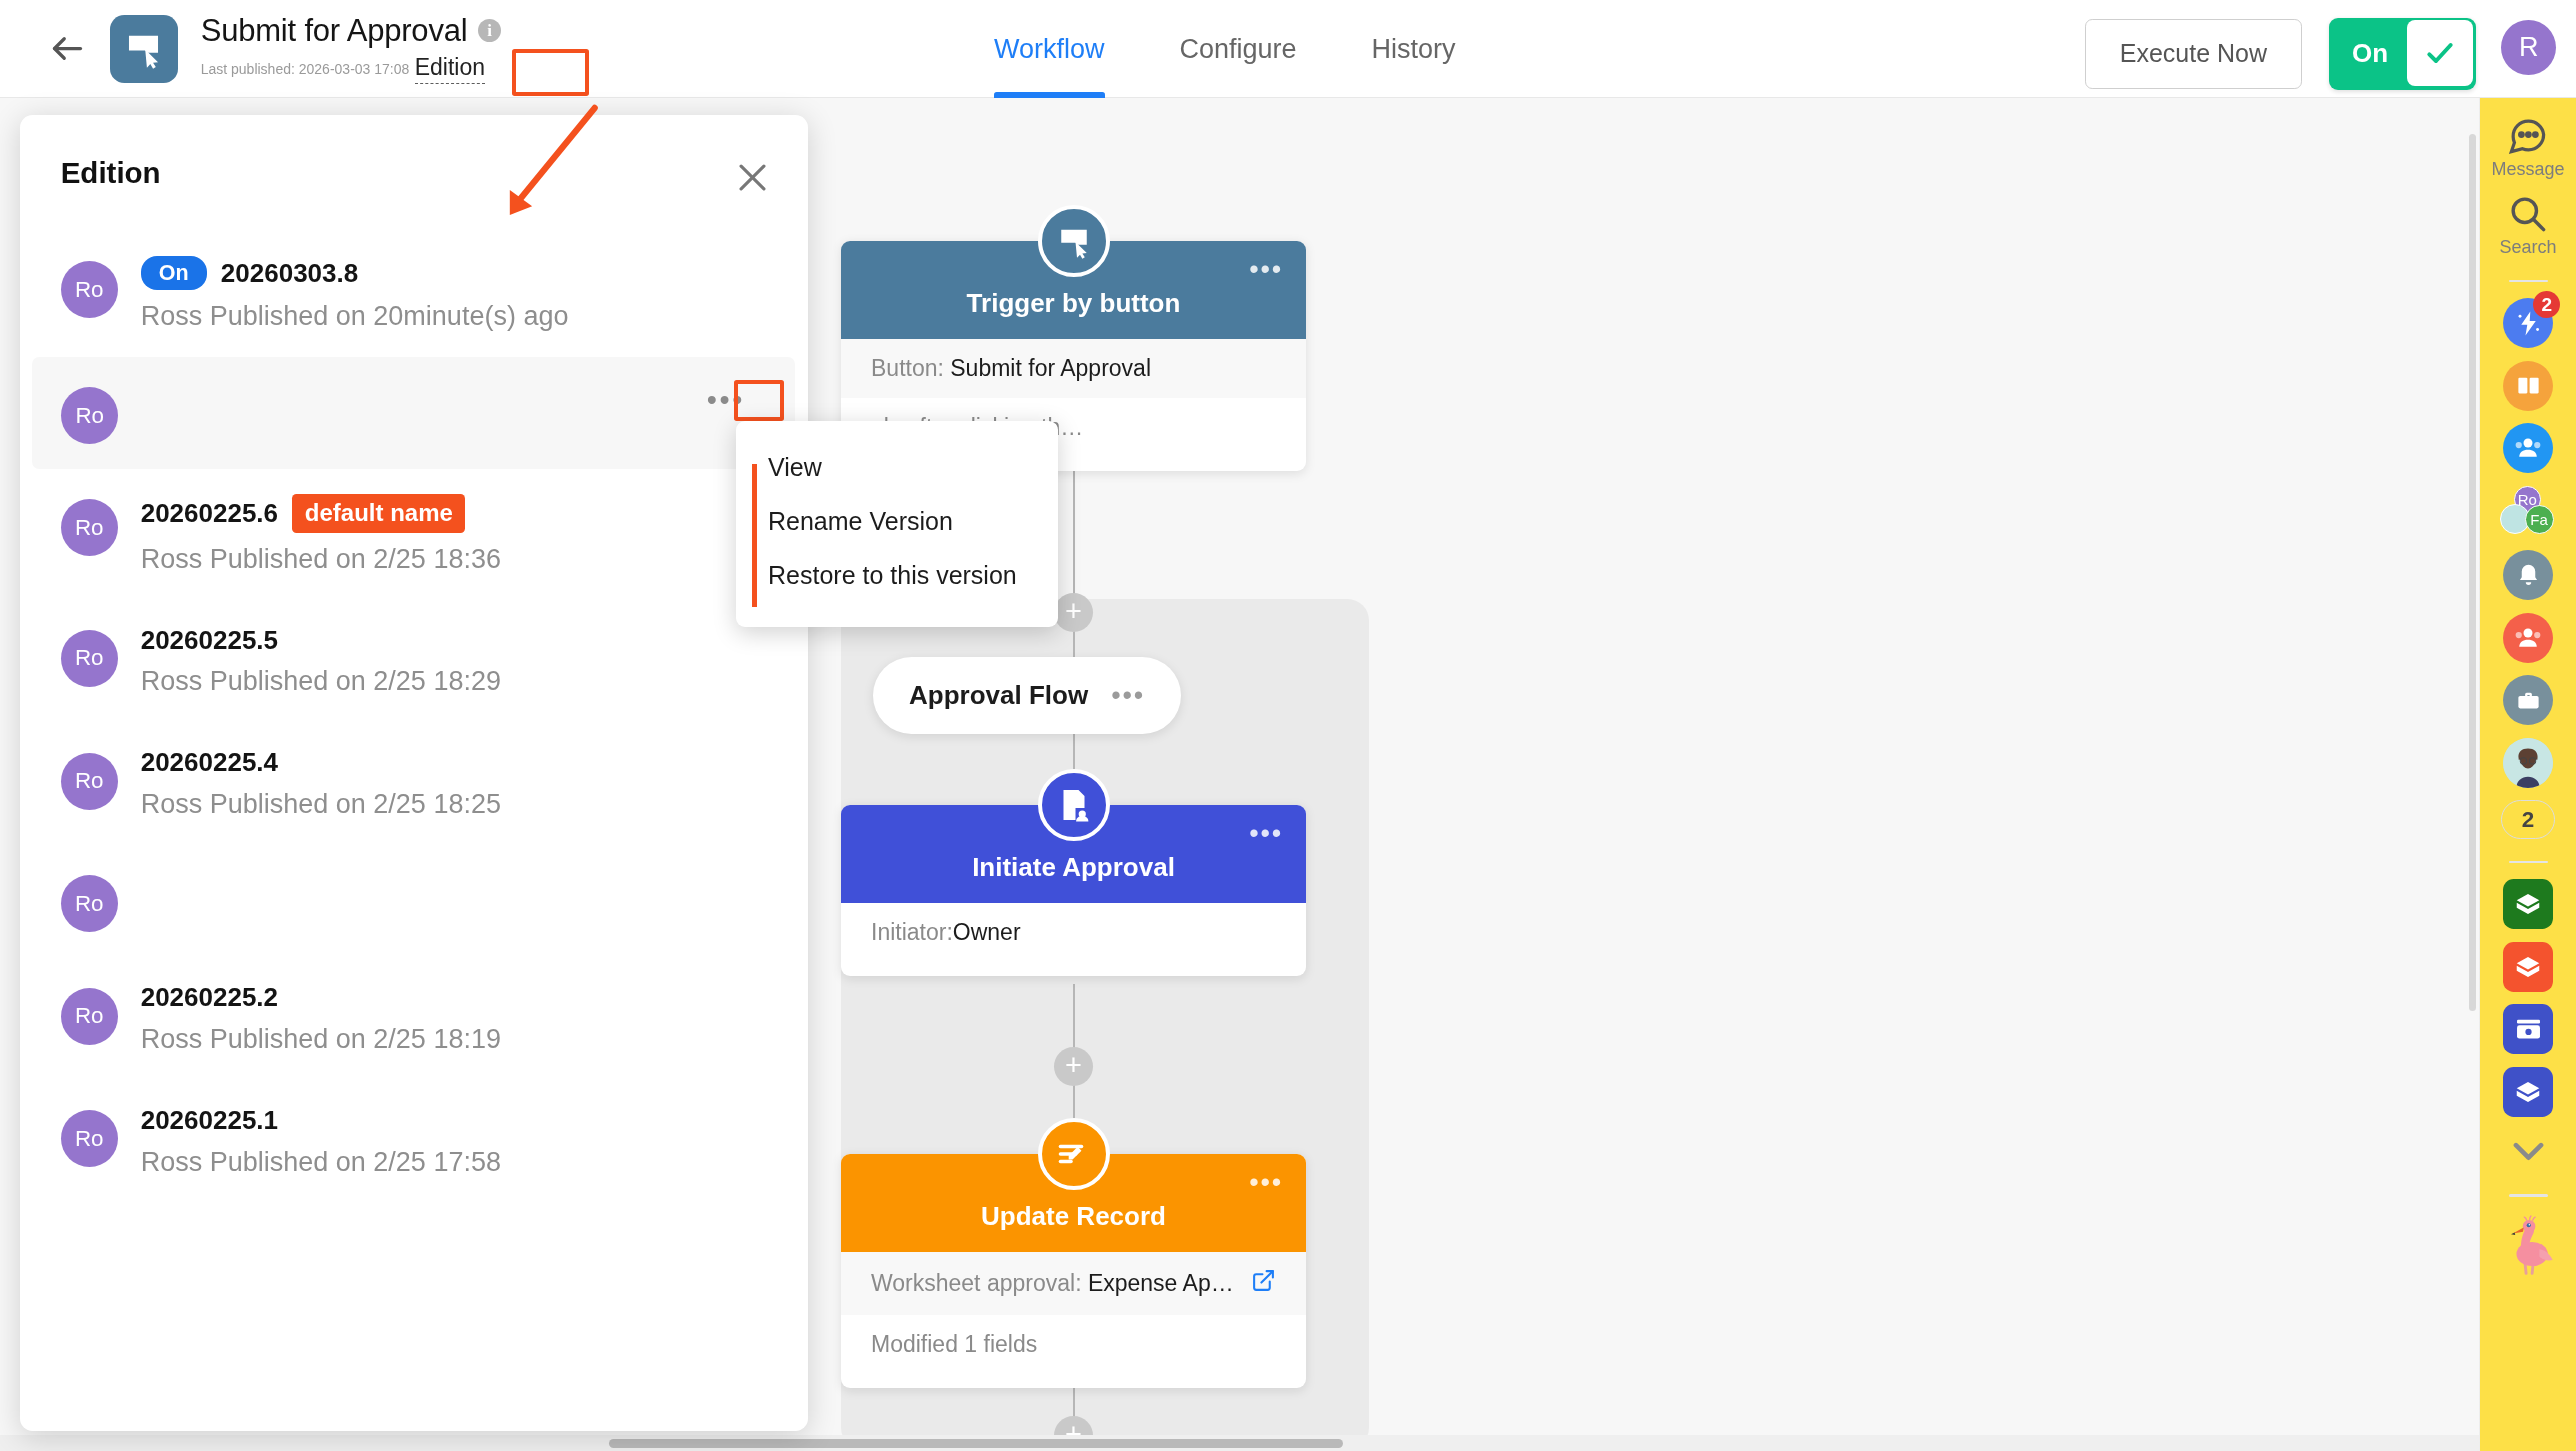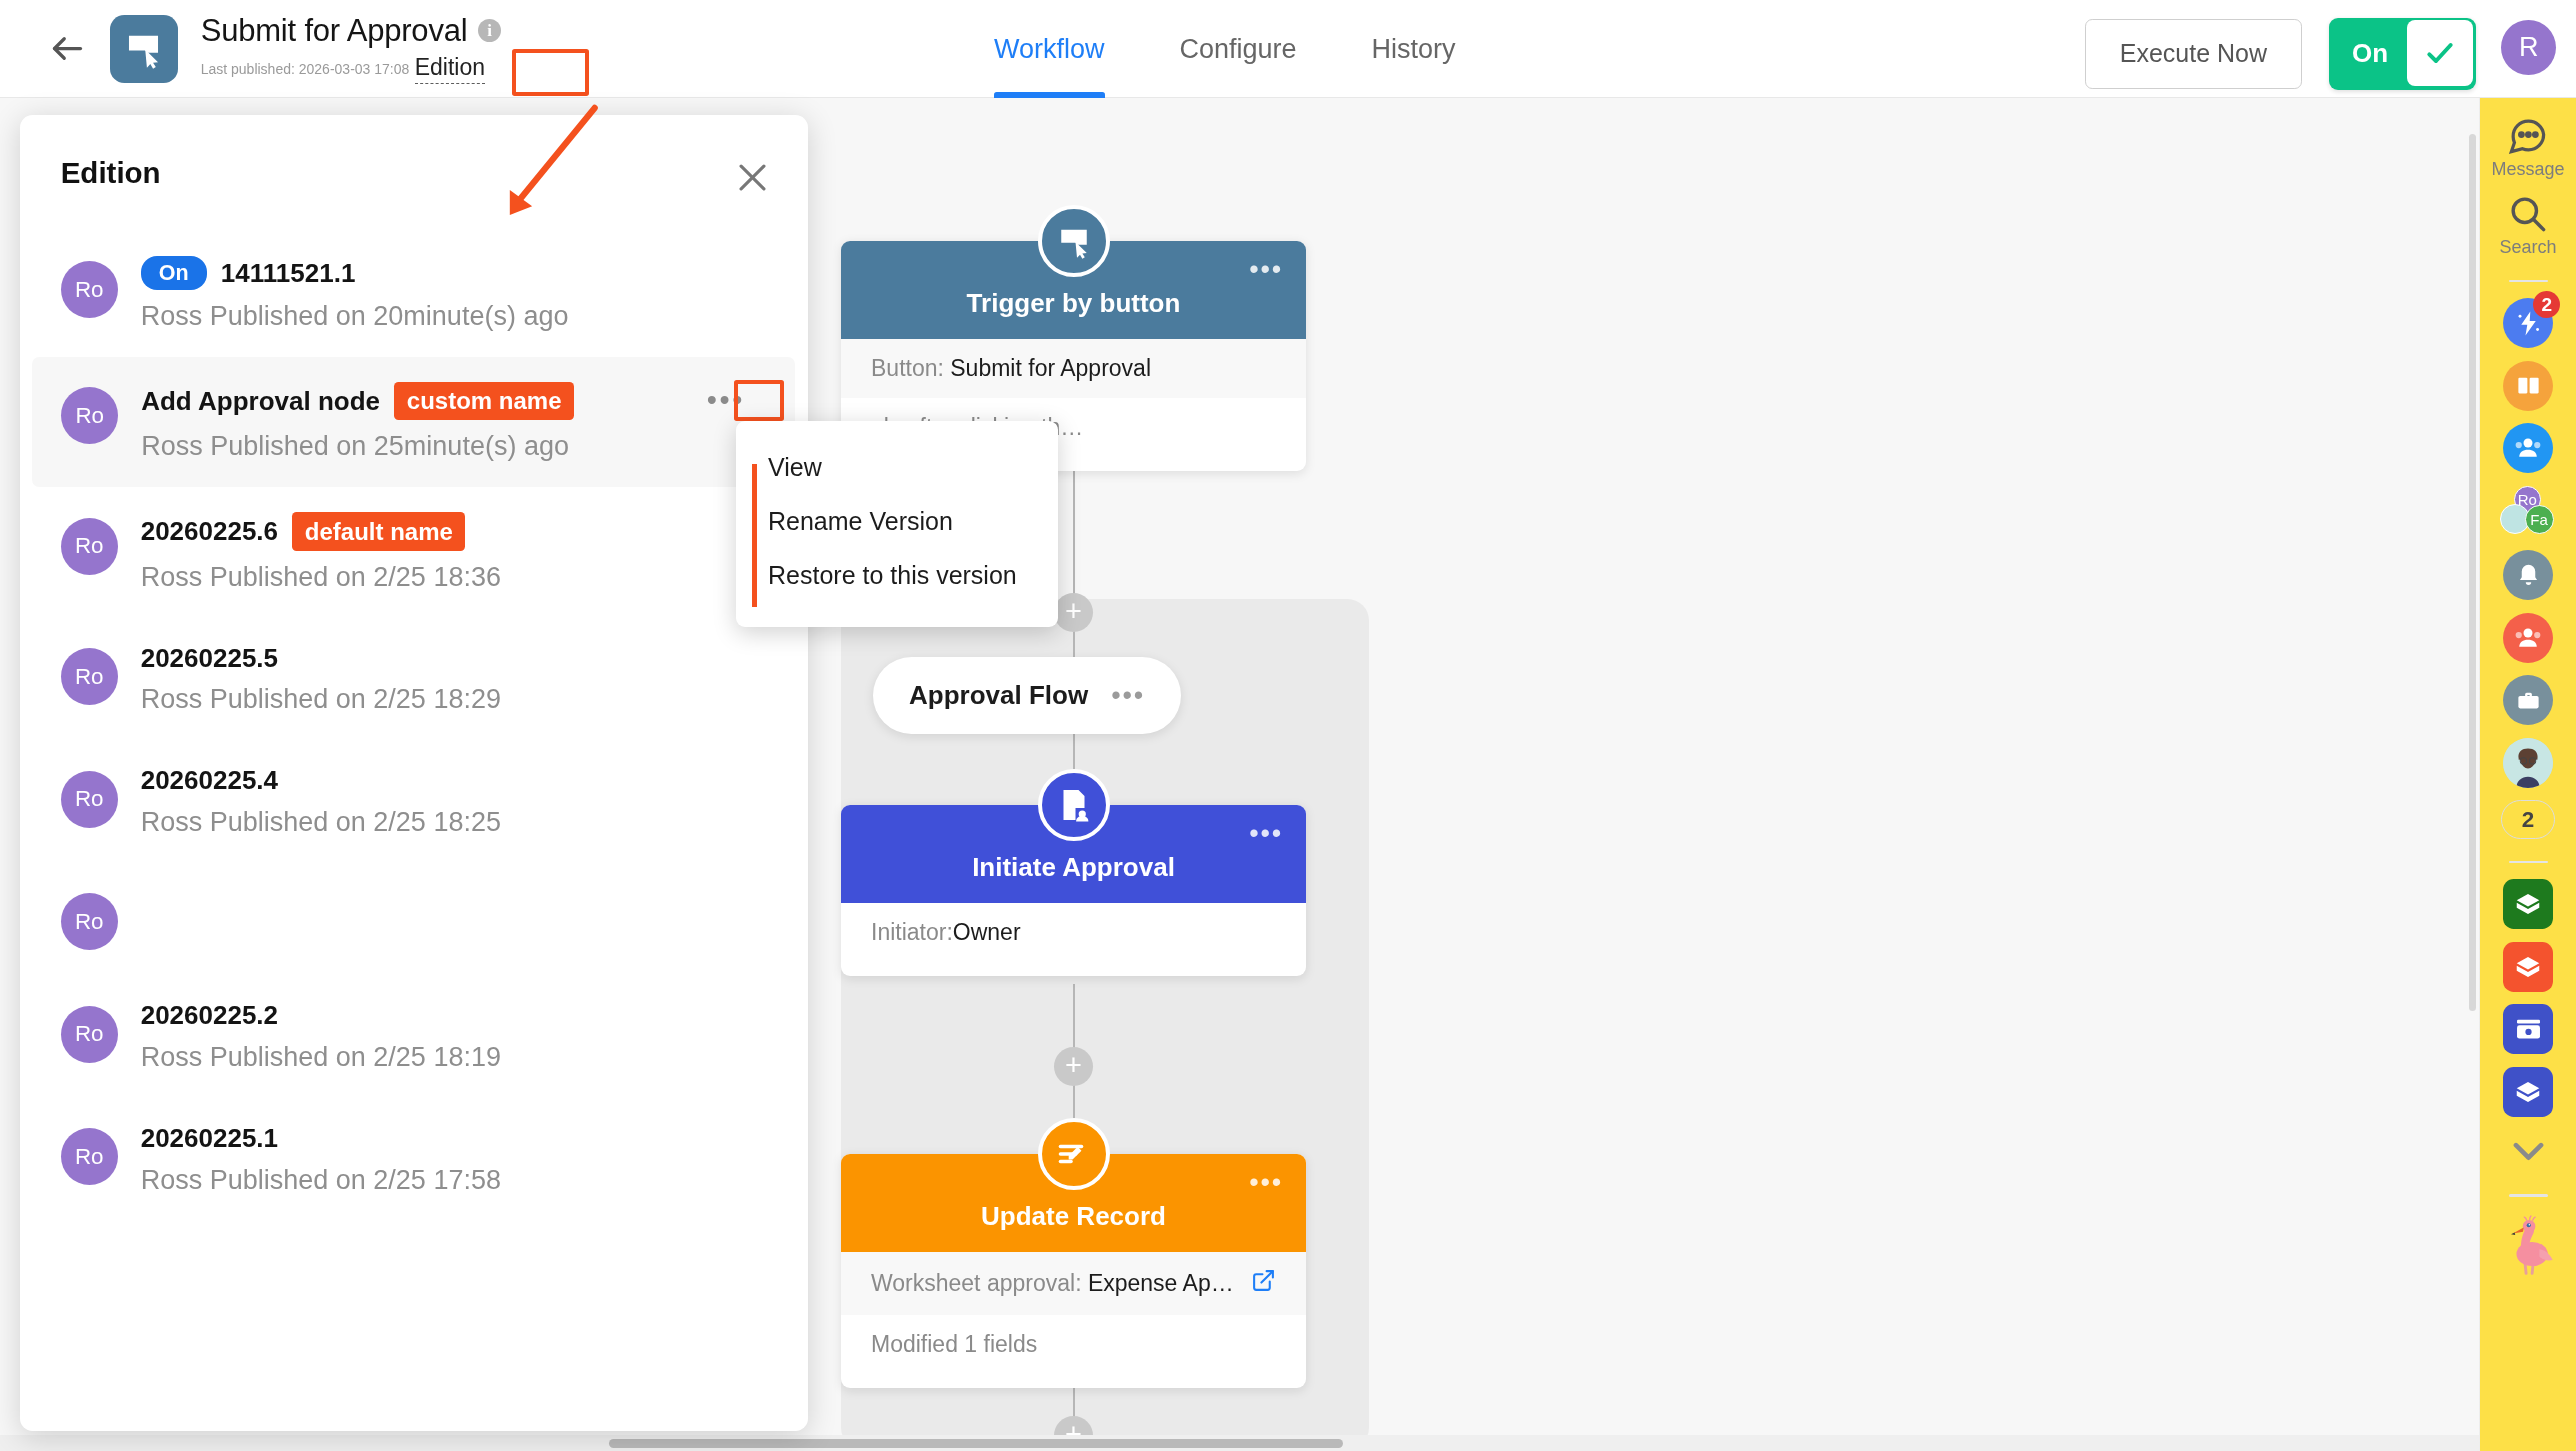--- a/index.html
+++ b/index.html
@@ -466,35 +466,28 @@
     </span>
   </div>
 
   <div class="ver-list">
 
     <div class="ver-item">
       <div class="ver-avatar">Ro</div>
       <div class="ver-main">
         <div class="ver-line1">
           <span class="pill-on">On</span>
-          <span class="ver-name">14111521.1</span>
+          <span class="ver-name">20260303.8</span>
         </div>
         <div class="ver-sub">Ross Published on 20minute(s) ago</div>
       </div>
     </div>
 
     <div class="ver-item sel">
       <div class="ver-avatar">Ro</div>
-      <div class="ver-main">
-        <div class="ver-line1">
-          <span class="ver-name">Add Approval node</span>
-          <span class="tag-red">custom name</span>
-        </div>
-        <div class="ver-sub">Ross Published on 25minute(s) ago</div>
-      </div>
       <div class="ver-dots">•••</div>
     </div>
 
     <div class="ver-item">
       <div class="ver-avatar">Ro</div>
       <div class="ver-main">
         <div class="ver-line1">
           <span class="ver-name">20260225.6</span>
           <span class="tag-red">default name</span>
         </div>

